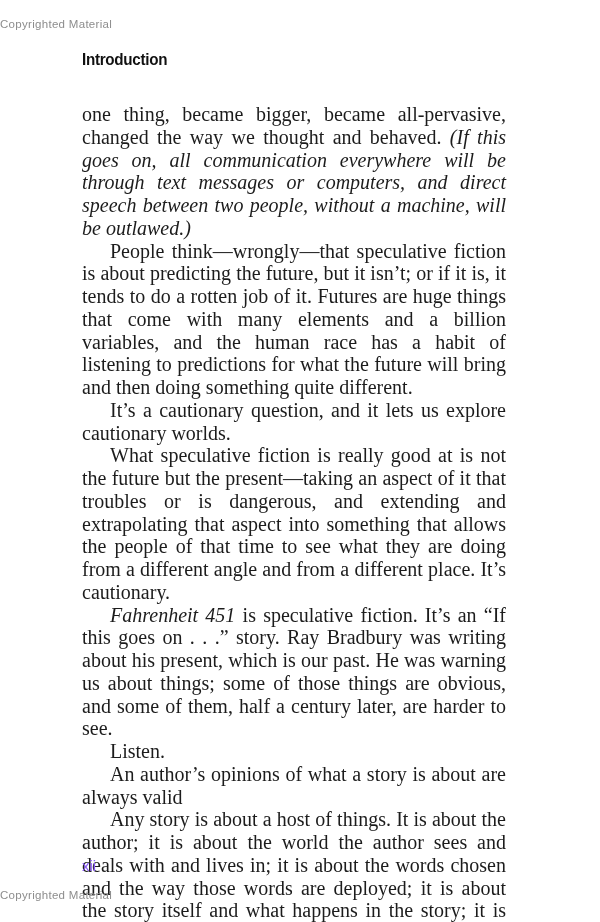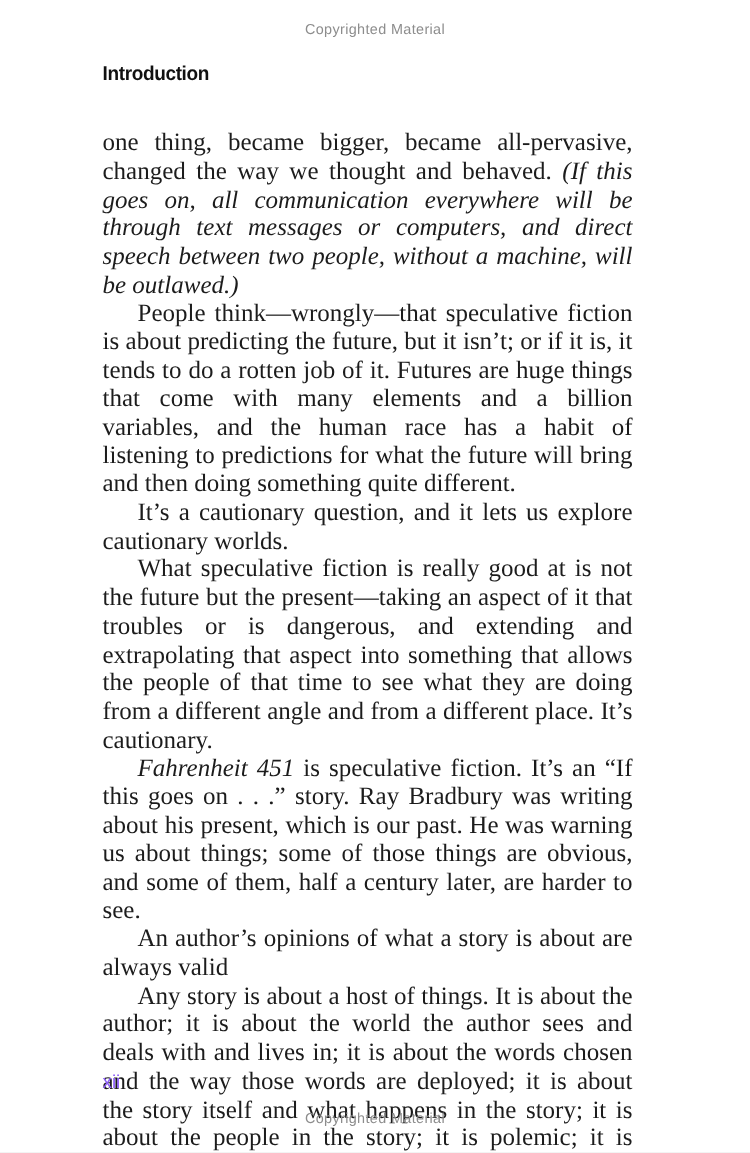--- a/index.html
+++ b/index.html
@@ -14,21 +14,21 @@
     margin: 0 auto;
     background: #ffffff;
     font-family: "Liberation Serif", serif;
     color: #1c1c1c;
     overflow: hidden;
   }
   .copyright-notice {
     position: absolute;
     left: 0;
     width: 100%;
-    text-align: center;
+    text-align: left;
     font-family: "Liberation Sans", sans-serif;
     font-size: 11.5px;
     color: #8d8d8d;
     letter-spacing: 0.3px;
   }
   .copyright-top { top: 18px; }
   .copyright-bottom { top: 889px; }
   .section-title {
     position: absolute;
     left: 82px;
@@ -78,20 +78,21 @@
   <div class="copyright-notice copyright-top">Copyrighted Material</div>
 
   <div class="section-title">Introduction</div>
 
   <div class="body-text">
       <p class="no-indent"><span>one thing, became bigger, became all-pervasive, changed the way we thought and behaved. </span><span class="italic">(If this goes on, all communication everywhere will be through text messages or computers, and direct speech between two people, without a machine, will be outlawed.)</span></p>
       <p><span>People think—wrongly—that speculative fiction is about predicting the future, but it isn’t; or if it is, it tends to do a rotten job of it. Futures are huge things that come with many elements and a billion variables, and the human race has a habit of listening to predictions for what the future will bring and then doing something quite different.</span></p>
       <p><span>It’s a cautionary question, and it lets us explore cautionary worlds.</span></p>
       <p><span>What speculative fiction is really good at is not the future but the present—taking an aspect of it that troubles or is dangerous, and extending and extrapolating that aspect into something that allows the people of that time to see what they are doing from a different angle and from a different place. It’s cautionary.</span></p>
       <p><span class="italic">Fahrenheit 451</span><span> is speculative fiction. It’s an “If this goes on . . .” story. Ray Bradbury was writing about his present, which is our past. He was warning us about things; some of those things are obvious, and some of them, half a century later, are harder to see.</span></p>
+      <p><span>Listen.</span></p>
       <p><span>An author’s opinions of what a story is about are always valid</span></p>
       <p><span>Any story is about a host of things. It is about the author; it is about the world the author sees and deals with and lives in; it is about the words chosen and the way those words are deployed; it is about the story itself and what happens in the story; it is about the people in the story; it is polemic; it is opinion.</span></p>
     </div>
 
   <div class="page-number">xii</div>
 
   <div class="copyright-notice copyright-bottom">Copyrighted Material</div>
 </div>
 
 </body></html>

